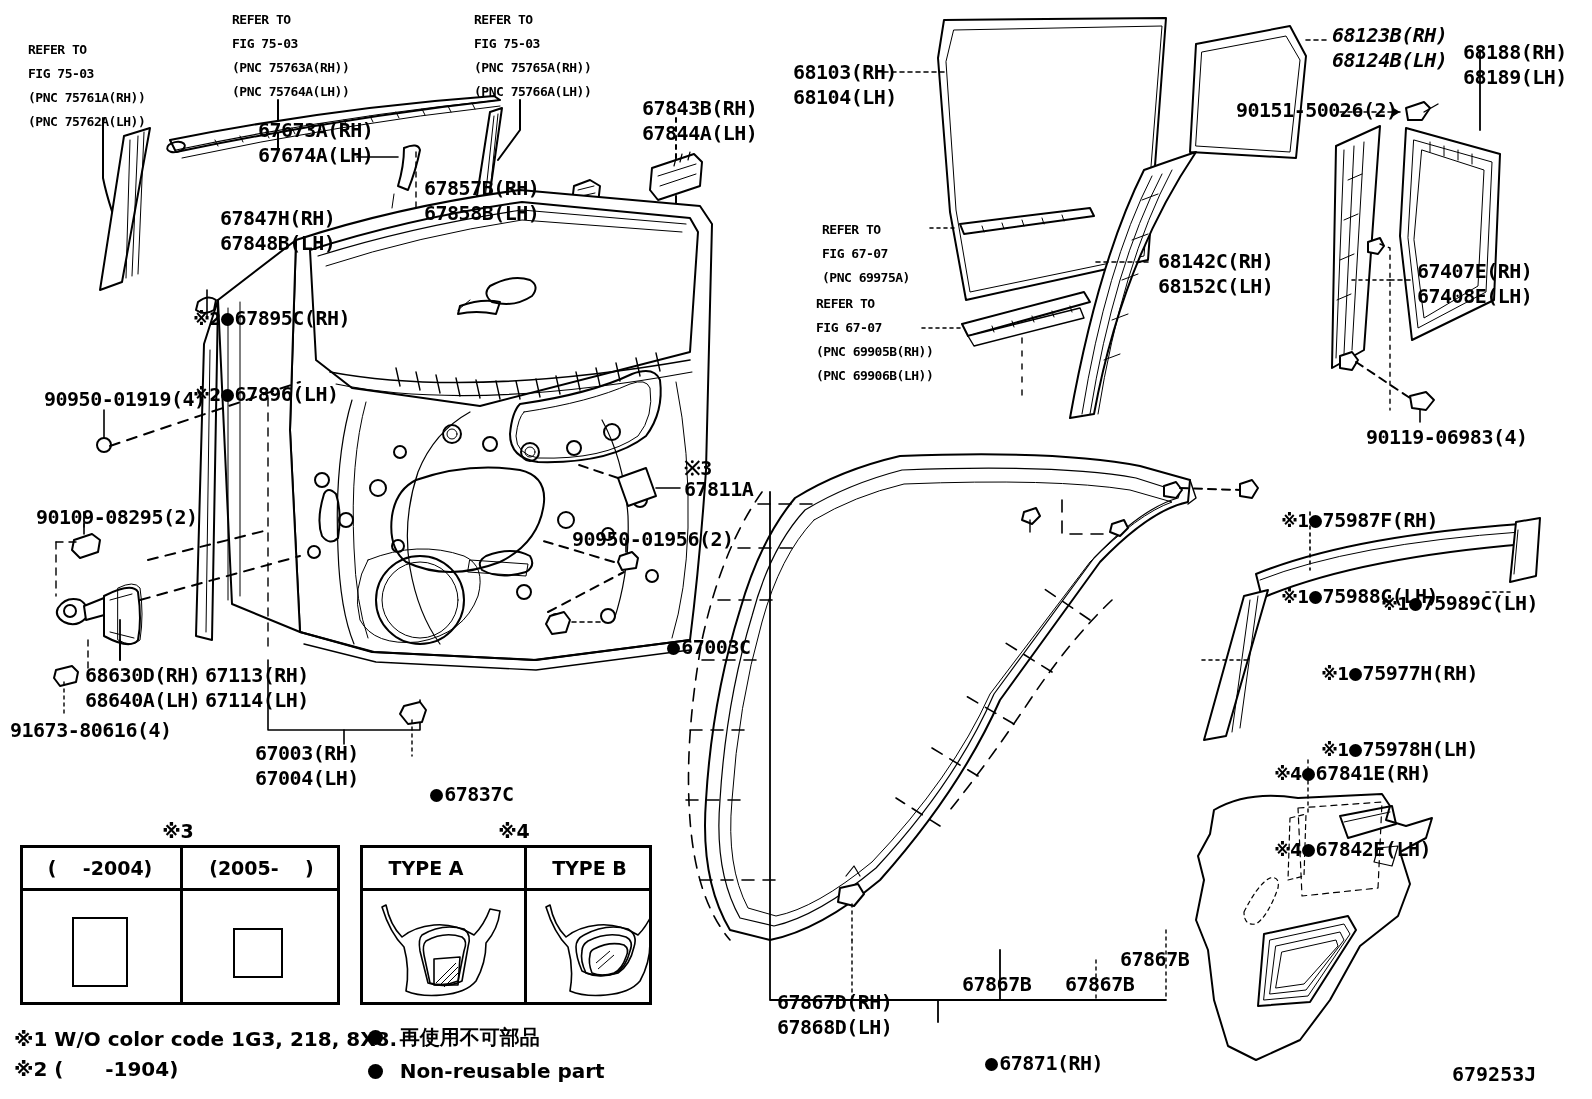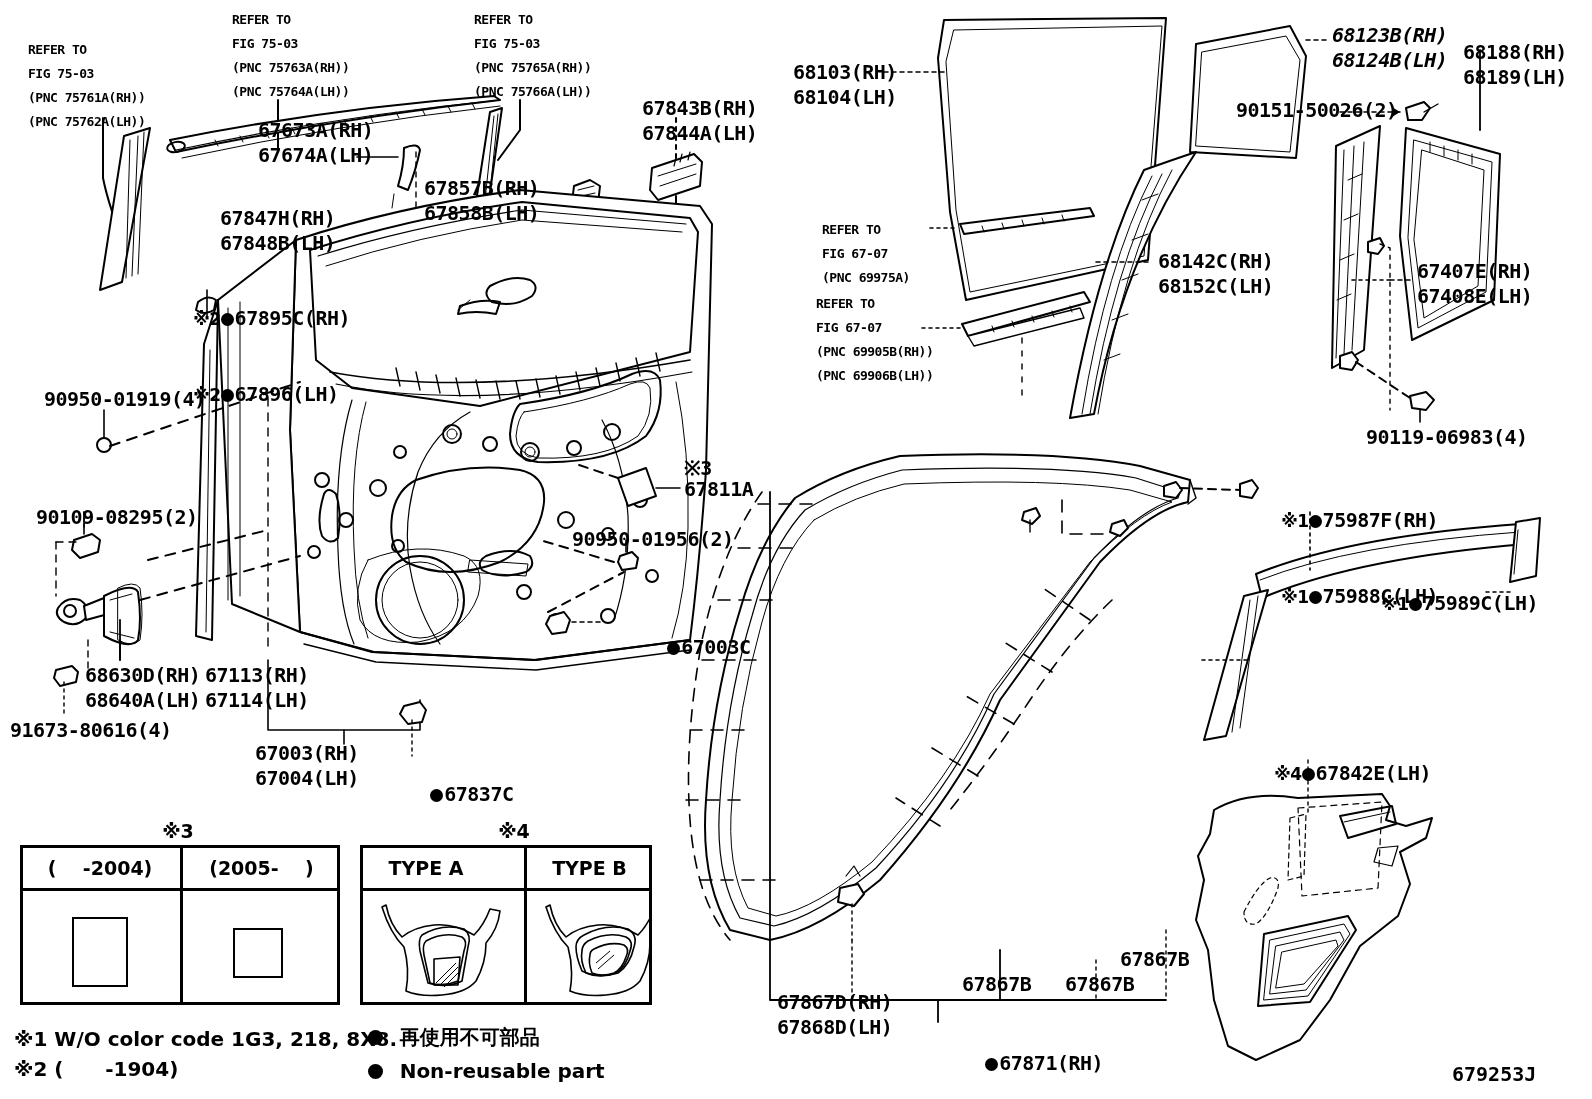--- a/index.html
+++ b/index.html
@@ -531,22 +531,33 @@
       <span class="kome">※1</span><span class="bullet"></span><span>75988C(LH)</span>
     </div>
   </div>
 
   <div style="position:absolute; left:1312px; top:566px;">
     <div class="lbl" style="position:relative;">
       <span class="kome">※1</span><span class="bullet"></span><span>75989C(LH)</span>
     </div>
   </div>
 
+  <div style="position:absolute; left:1252px; top:636px;">
+    <div class="lbl" style="position:relative;">
+      <span class="kome">※1</span><span class="bullet"></span><span>75977H(RH)</span>
+    </div>
+    <div class="lbl" style="position:relative;">
+      <span class="kome">※1</span><span class="bullet"></span><span>75978H(LH)</span>
+    </div>
+  </div>
 
   <div style="position:absolute; left:1205px; top:736px;">
+    <div class="lbl" style="position:relative;">
+      <span class="kome">※4</span><span class="bullet"></span><span>67841E(RH)</span>
+    </div>
     <div class="lbl" style="position:relative;">
       <span class="kome">※4</span><span class="bullet"></span><span>67842E(LH)</span>
     </div>
   </div>
 
   <div class="lbl" style="left:777px; top:947px;margin-top:43px;">67867D(RH)
 67868D(LH)</div>
   <div class="lbl" style="left:962px; top:972px;">67867B</div>
   <div class="lbl" style="left:1065px; top:972px;">67867B</div>
   <div class="lbl" style="left:1120px; top:947px;">67867B</div>

